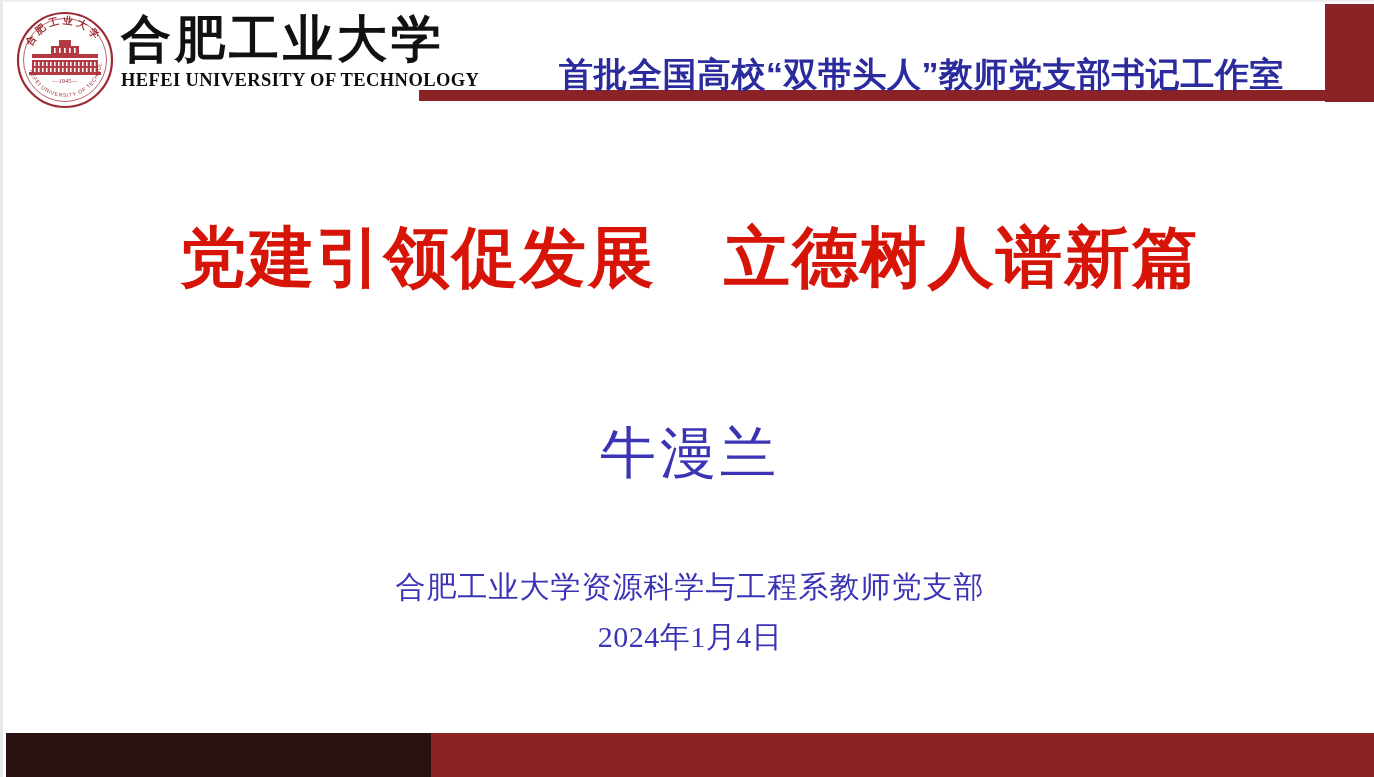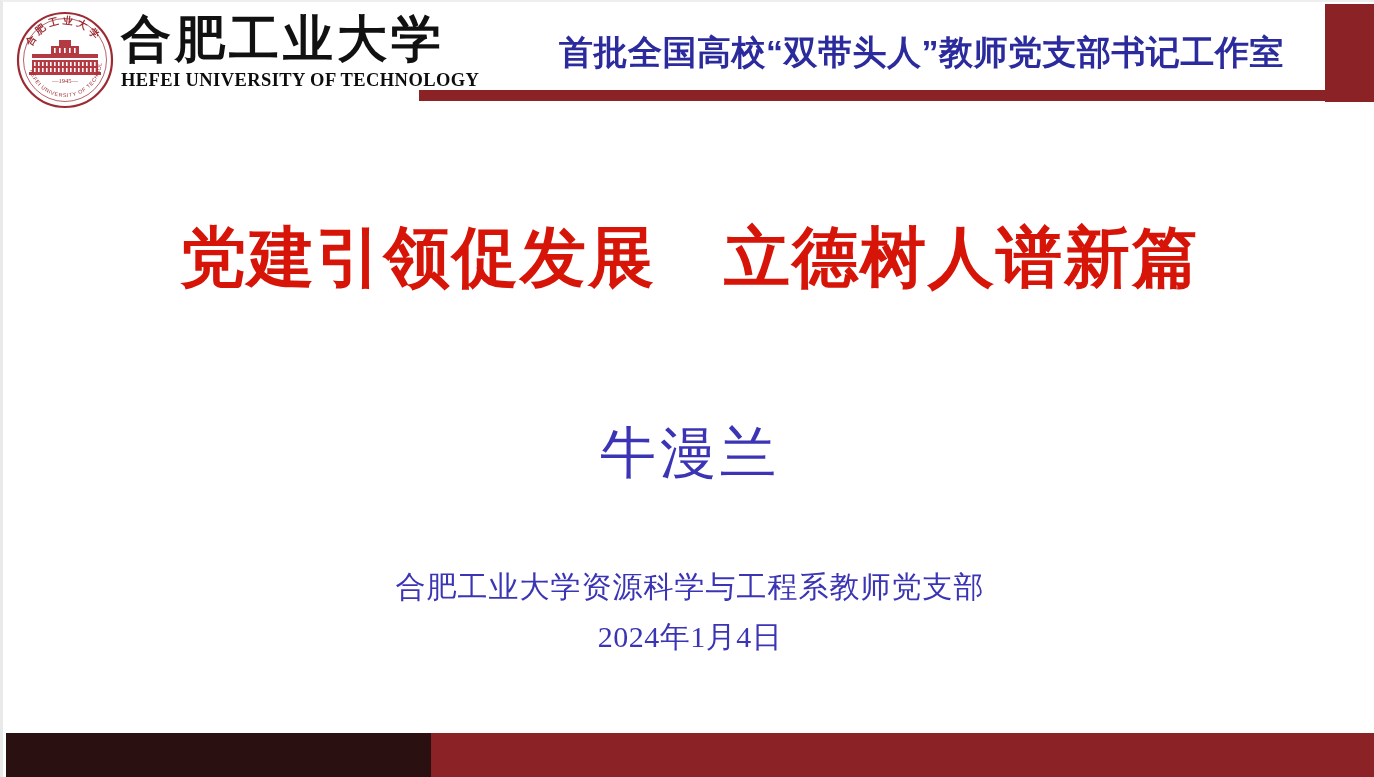--- a/index.html
+++ b/index.html
@@ -95,21 +95,21 @@
     font-size: 18.5px;
     letter-spacing: 0.4px;
     color: #0d0d0d;
     white-space: nowrap;
     margin-top: 2px;
   }
 
   .banner-text {
     position: absolute;
     left: 556px;
-    top: 30px;
+    top: 52px;
     font-family: "Liberation Sans", "DejaVu Sans", sans-serif;
     font-weight: bold;
     font-size: 34px;
     line-height: 40px;
     letter-spacing: 0.5px;
     color: #2b2b9e;
     white-space: nowrap;
   }
 
   

